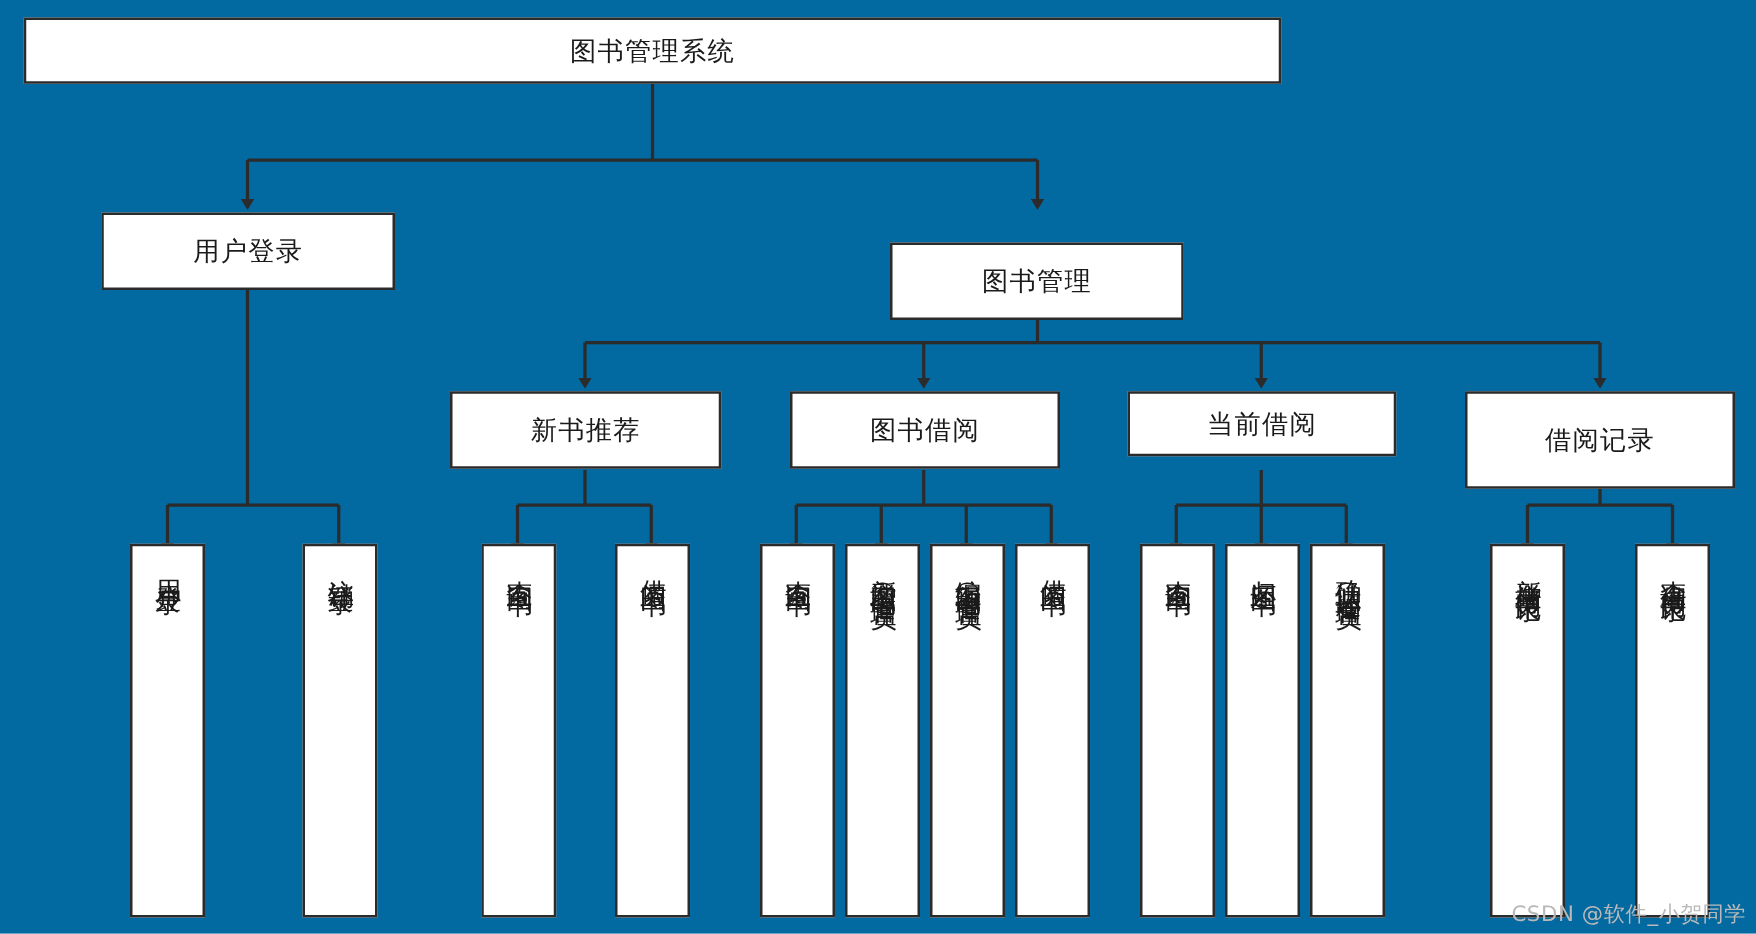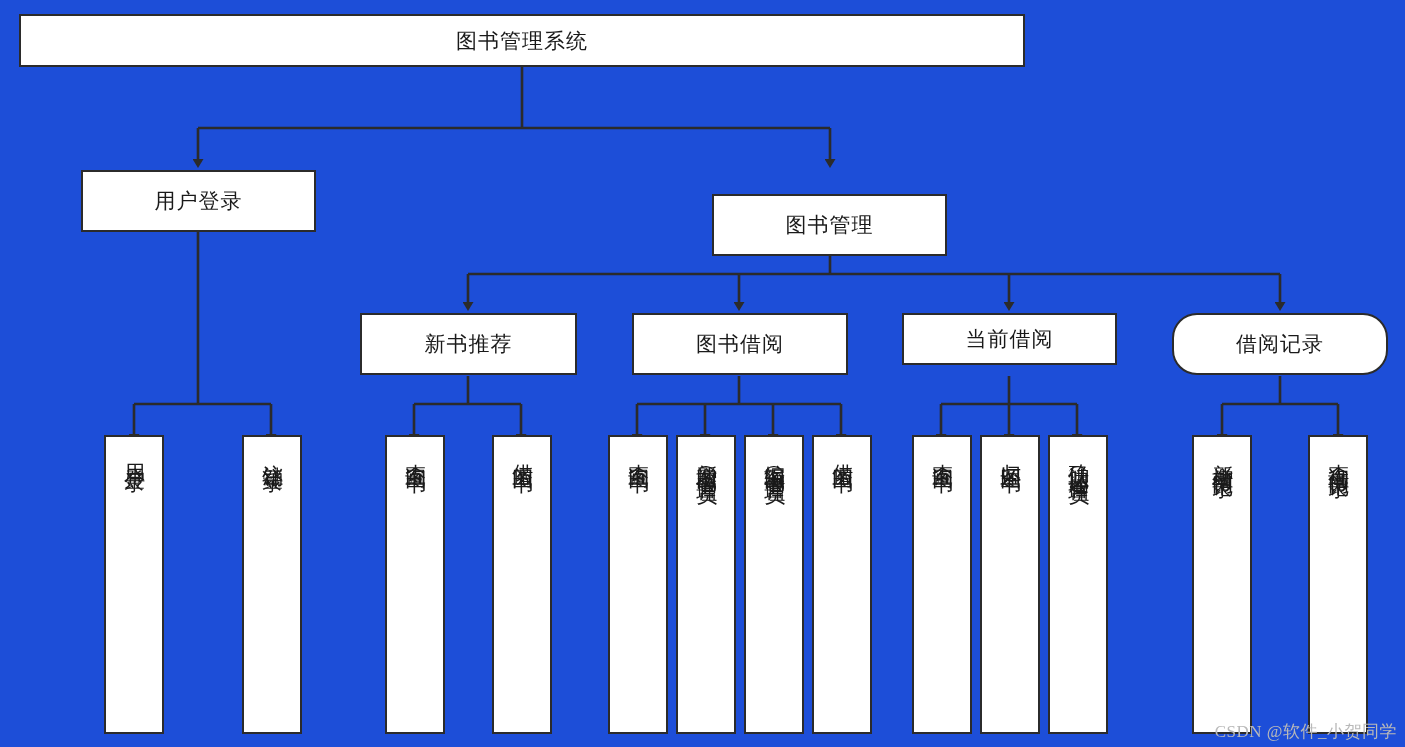--- a/index.html
+++ b/index.html
@@ -7,21 +7,21 @@
     padding: 0;
     background: #ffffff;
   }
   body {
     font-family: "DejaVu Sans", "Liberation Sans", sans-serif;
   }
   #canvas {
     position: relative;
     width: 1405px;
     height: 747px;
-    background: #1d4ed8;
+    background: #0369a1;
     overflow: hidden;
     text-align: center;
   }
   #wires {
     position: absolute;
     left: 0;
     top: 0;
     width: 1405px;
     height: 747px;
     pointer-events: none;
@@ -54,21 +54,20 @@
     white-space: nowrap;
   }
   .watermark {
     position: absolute;
     right: 8px;
     bottom: 4px;
     font-size: 17px;
     color: #b9b9b9;
     letter-spacing: 0.5px;
     white-space: nowrap;
-    font-family: Liberation Serif, serif;
   }
 </style>
 </head>
 <body>
 
 <div id="canvas">
 
   <svg id="wires" viewBox="0 0 1405 747">
     <defs>
       <marker id="arrow" markerWidth="9" markerHeight="11" refX="1" refY="5.5" orient="auto" markerUnits="userSpaceOnUse">
@@ -132,21 +131,21 @@
 
   <div class="node horiz" style="left:360px; top:313px; width:217px; height:62px;">
     <span>新书推荐</span>
   </div>
   <div class="node horiz" style="left:632px; top:313px; width:216px; height:62px;">
     <span>图书借阅</span>
   </div>
   <div class="node horiz" style="left:902px; top:313px; width:215px; height:52px;">
     <span>当前借阅</span>
   </div>
-  <div class="node horiz" style="left:1172px; top:313px; width:216px; height:62px;border-radius:25px;">
+  <div class="node horiz" style="left:1172px; top:313px; width:216px; height:78px;">
     <span>借阅记录</span>
   </div>
 
   <div class="node vert" style="left:104px; top:435px; width:60px; height:299px;">
     <span class="vlabel">用户登录</span>
   </div>
   <div class="node vert" style="left:242px; top:435px; width:60px; height:299px;">
     <span class="vlabel">注销登录</span>
   </div>
 

